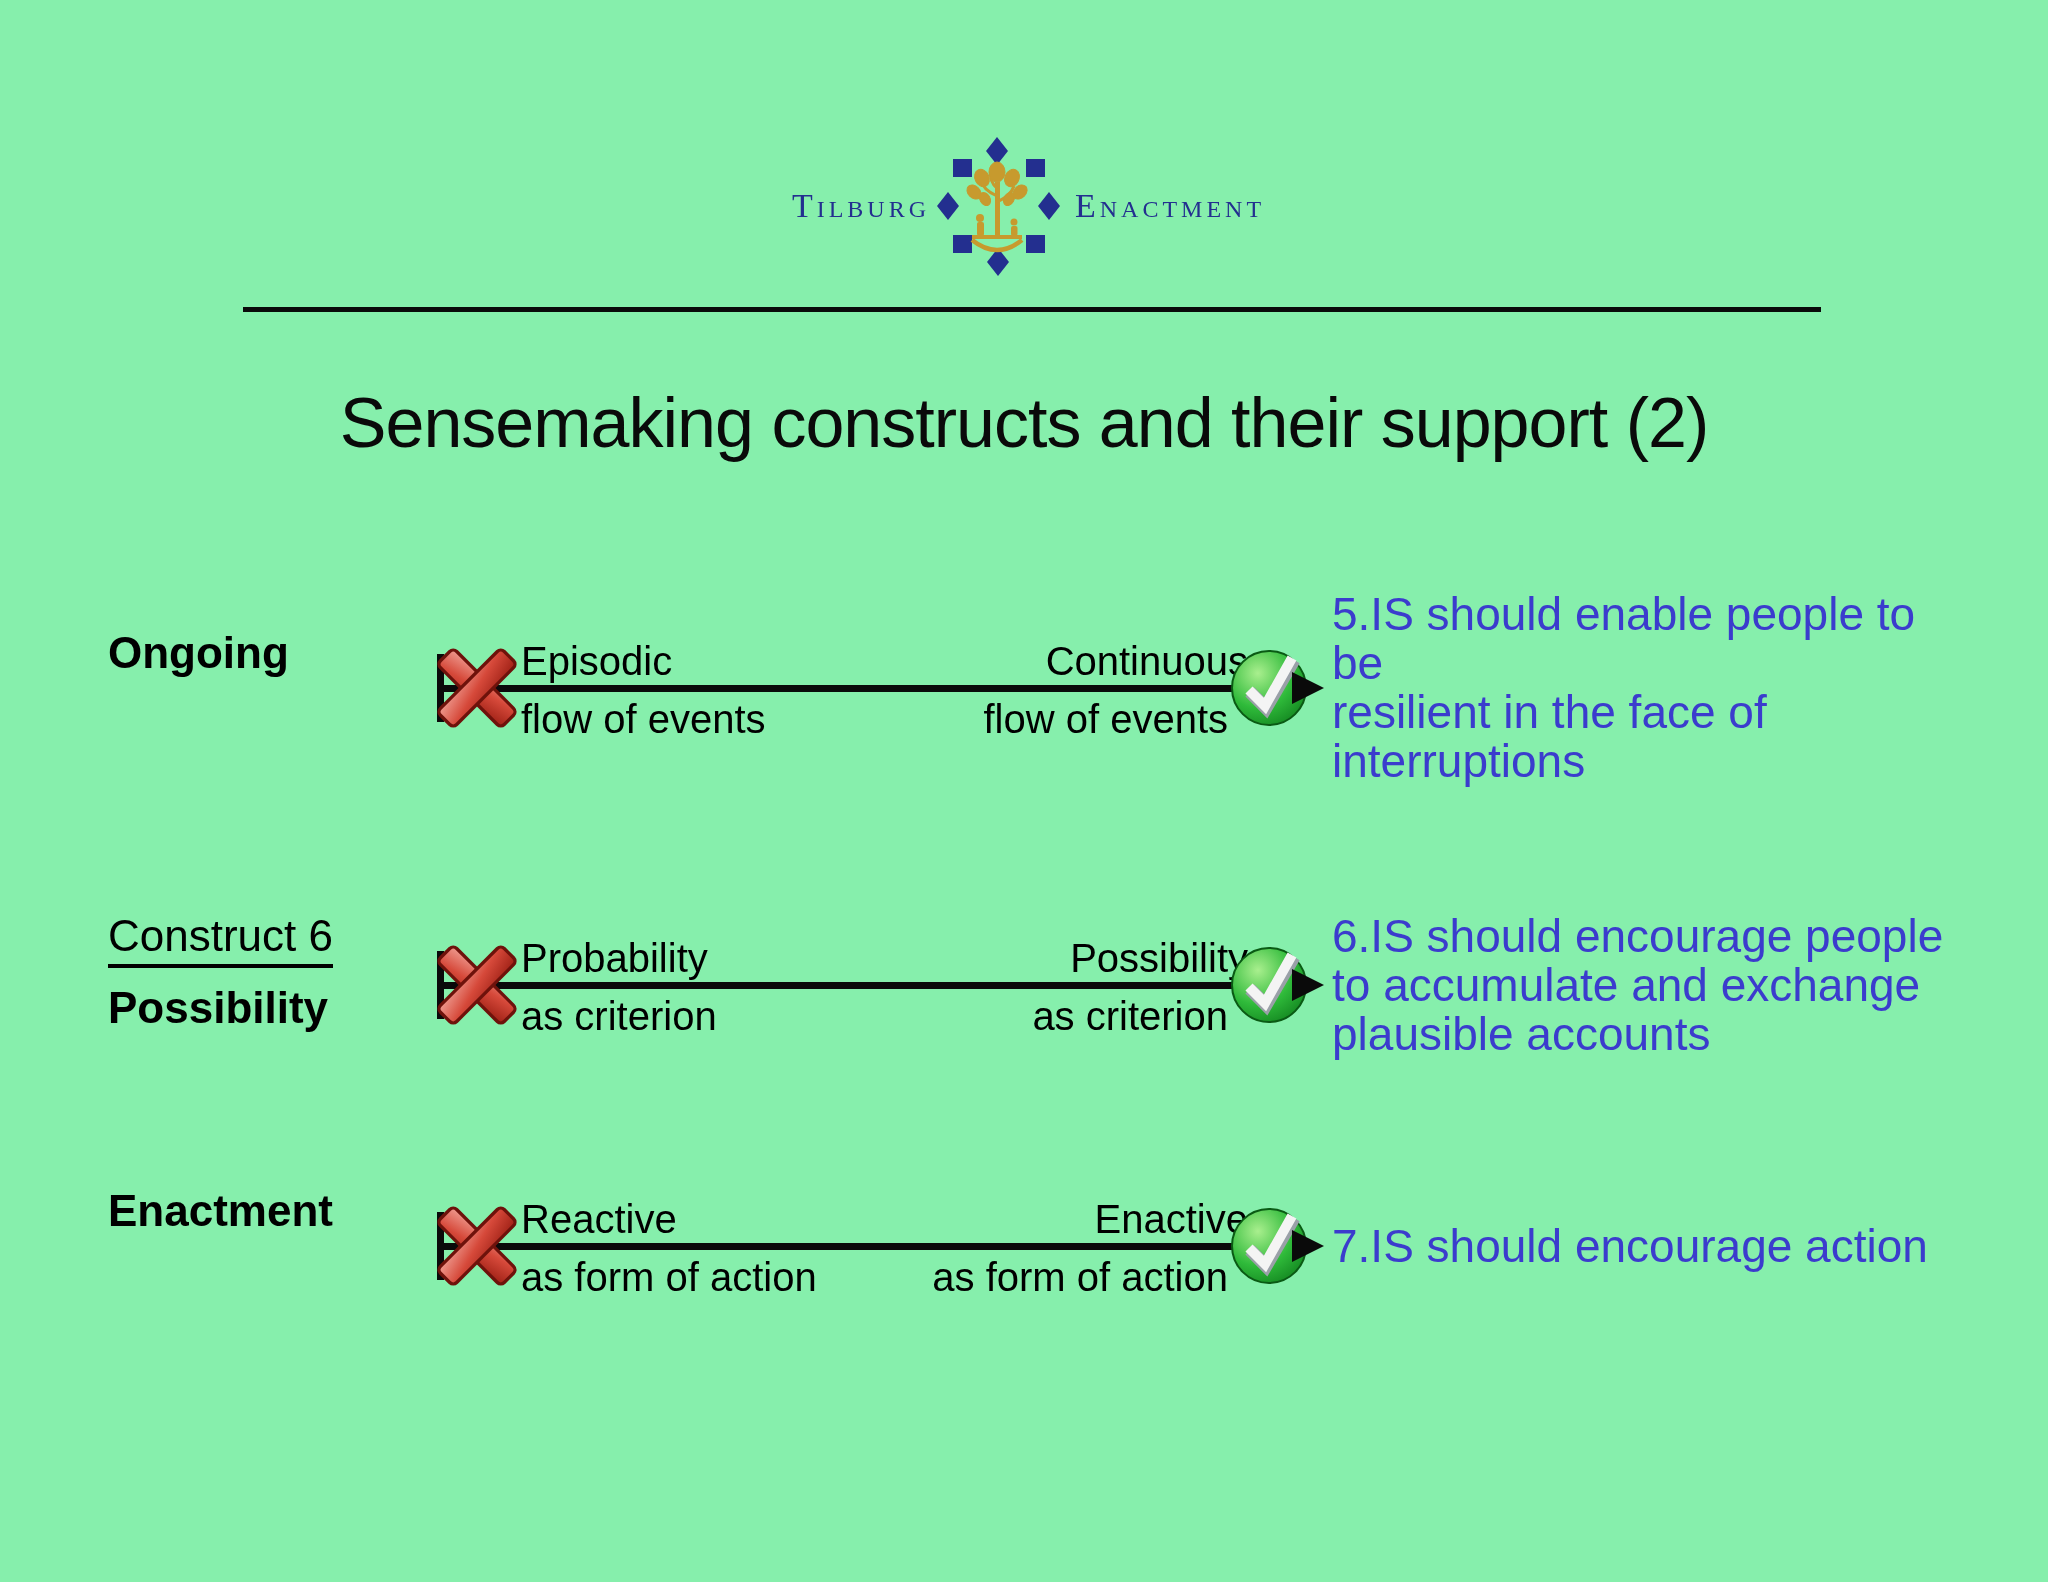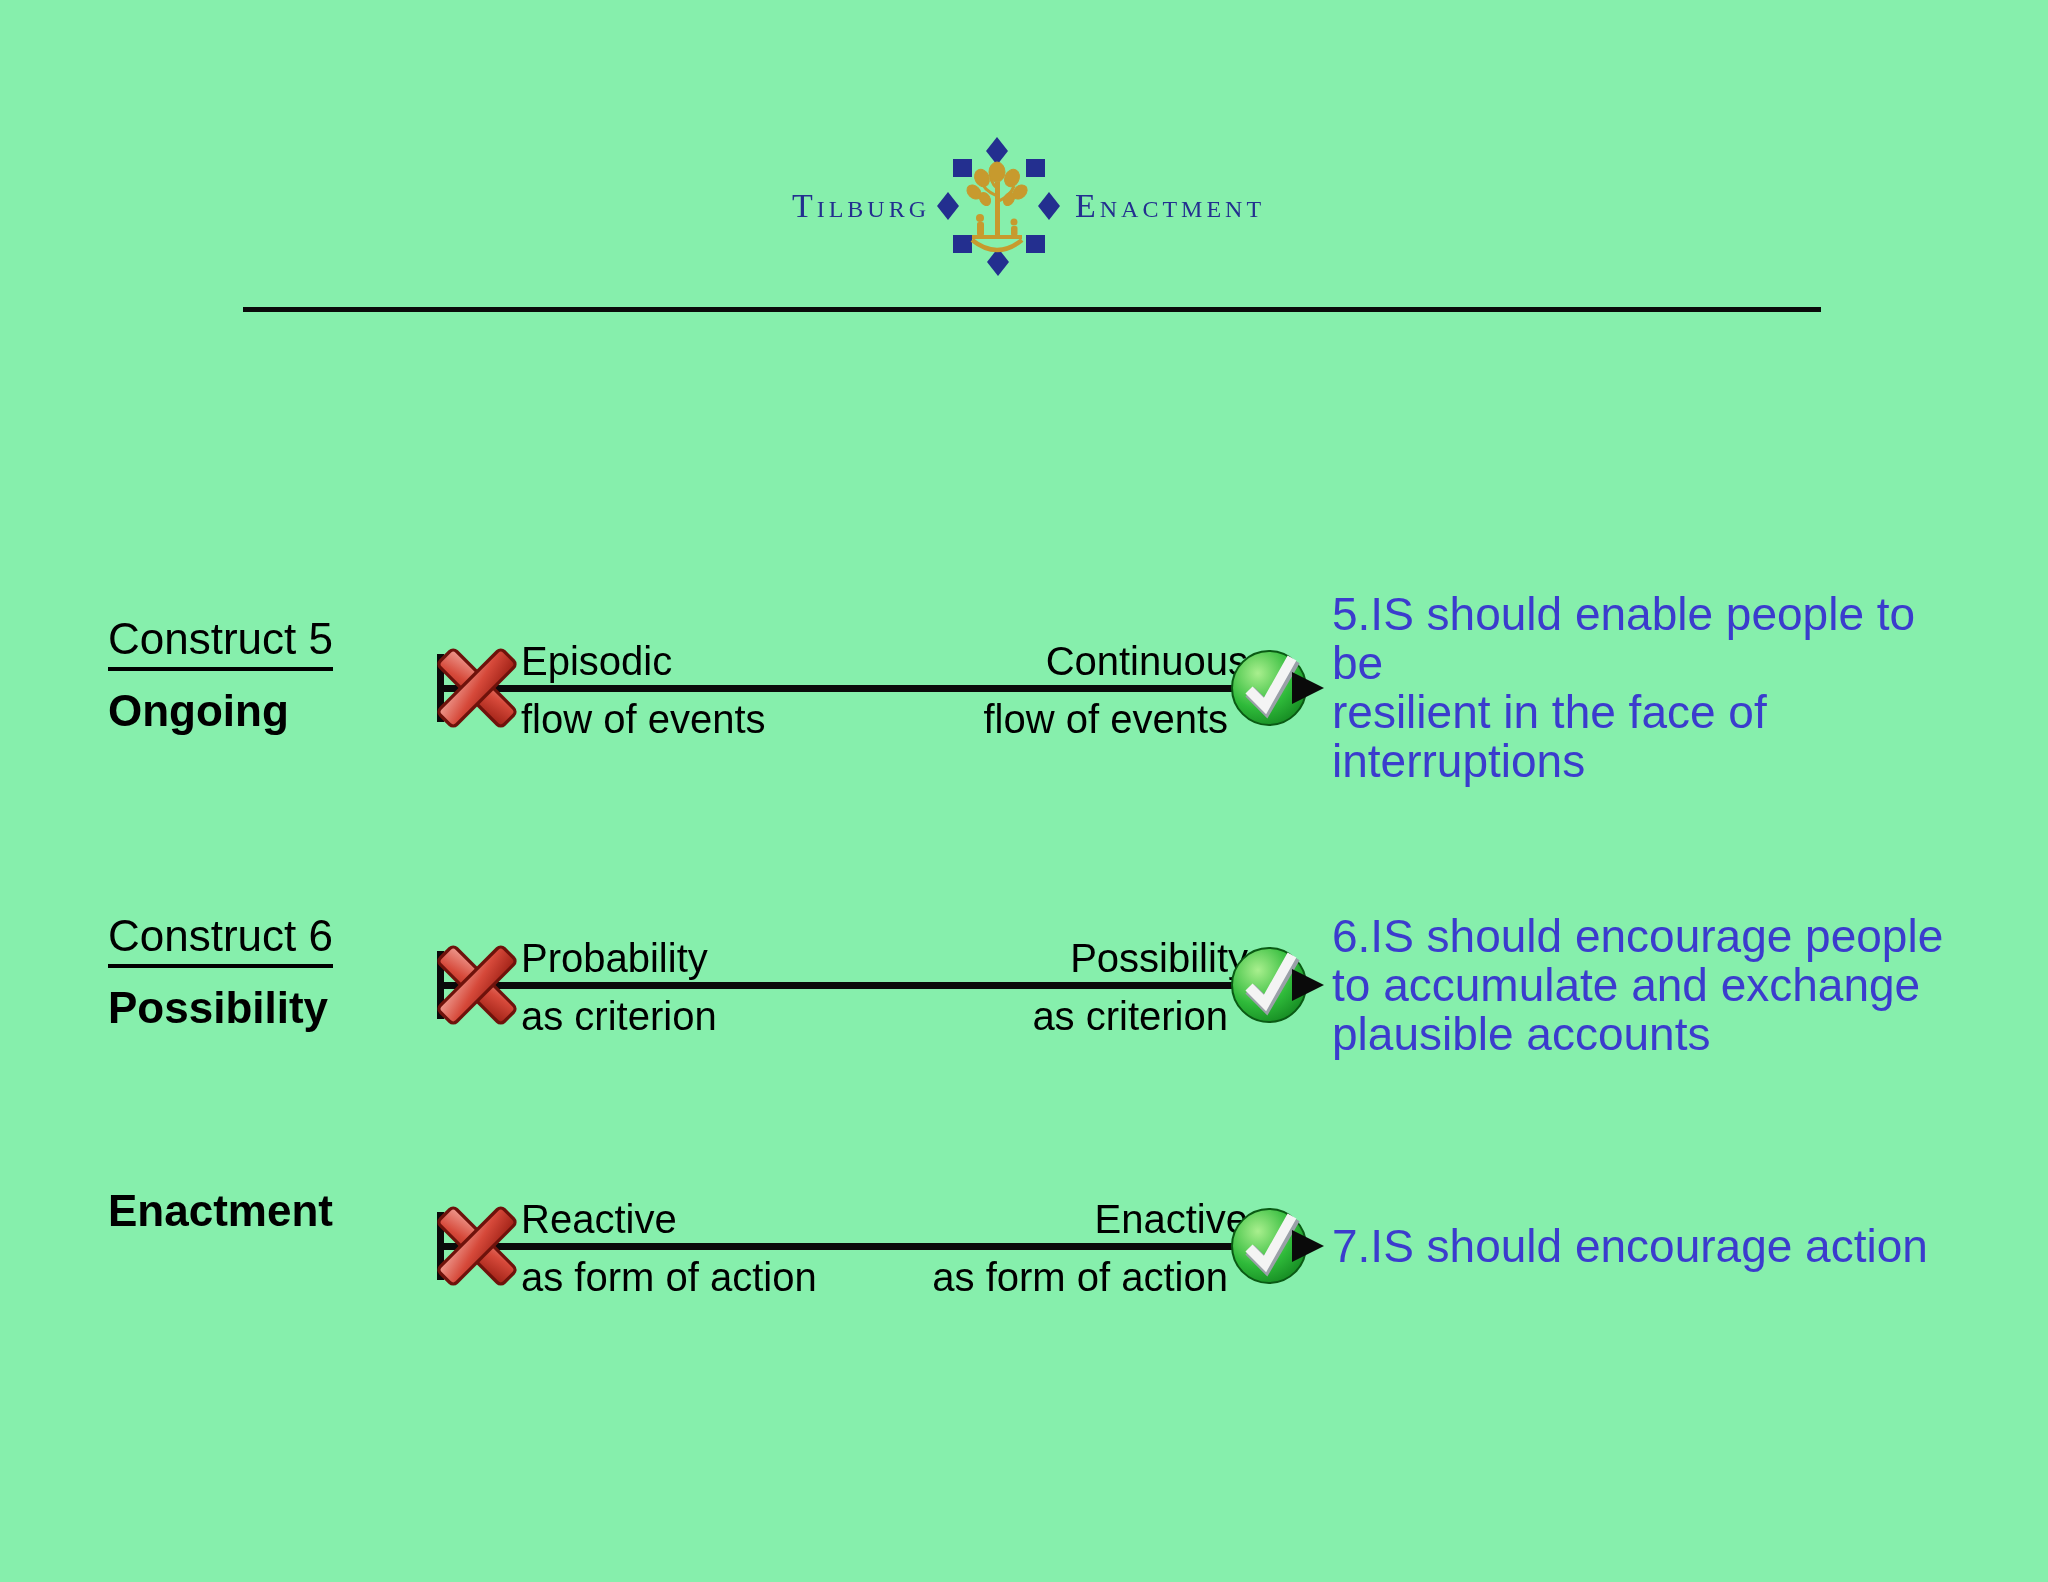--- a/index.html
+++ b/index.html
@@ -77,24 +77,24 @@
       <rect x="41" y="86" width="7" height="14" rx="2" stroke="none"></rect>
       <circle cx="78" cy="86" r="3.5" stroke="none"></circle>
       <rect x="75" y="90" width="6.5" height="10" rx="2" stroke="none"></rect>
       <path d="M36 101 H86" fill="none" stroke-width="4"></path>
       <path d="M36 104 Q61 124 86 104" fill="none" stroke-width="4.5"></path>
     </g>
   </svg>
   <span class="logo-word right">Enactment</span>
 
   <div class="divider"></div>
+  <div class="title">Sensemaking constructs and their support (2)</div>
 
   <div class="row" style="top:688px">
     <div class="construct-label">
-      <span class="construct-name">Construct 5</span>
       <div class="construct-dim">Ongoing</div>
     </div>
     <div class="axis-line"></div>
     <div class="axis-tick"></div>
     <svg class="x-icon" width="82" height="92" viewBox="0 0 100 100">
       <defs>
           <linearGradient id="xg1" x1="0" y1="0" x2="1" y2="1">
         <stop offset="0" stop-color="#ef9d92"></stop>
             <stop offset="0.5" stop-color="#d6493a"></stop>
             <stop offset="1" stop-color="#9e2015"></stop>

